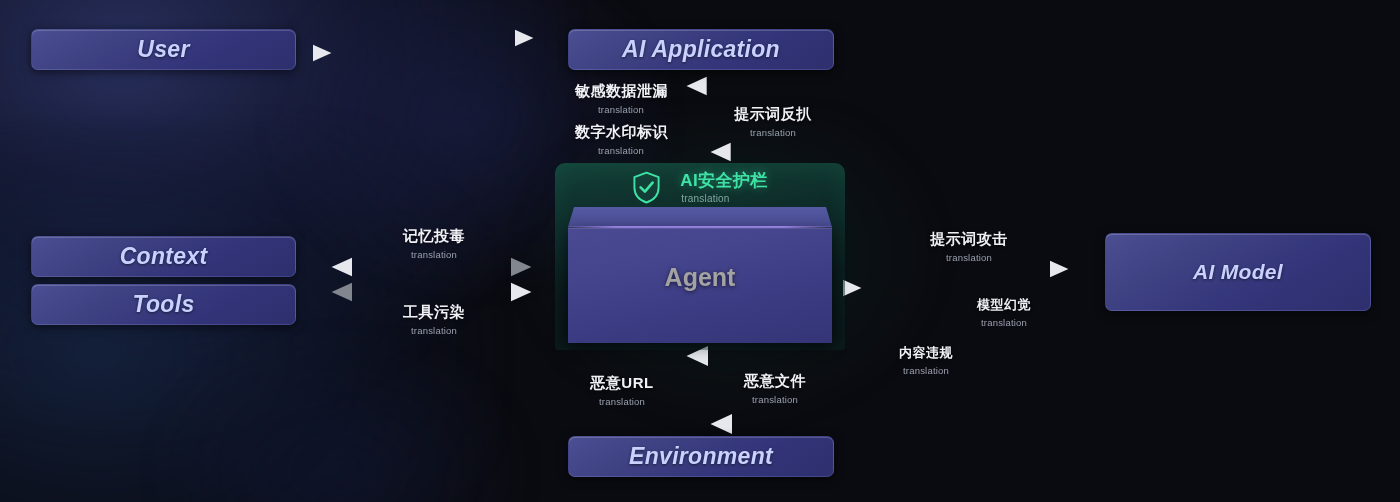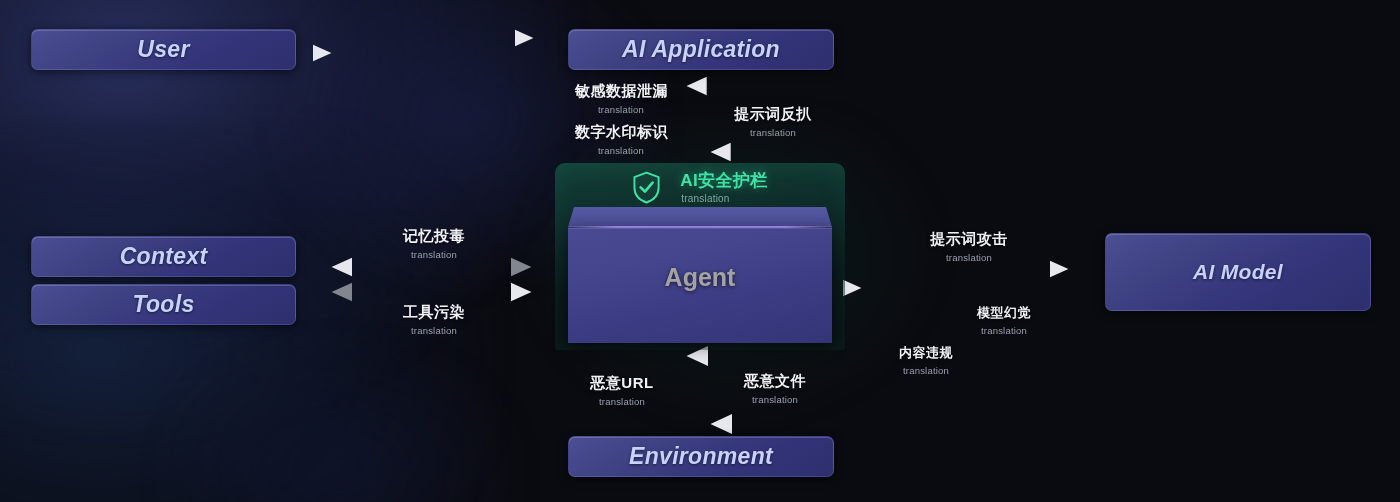--- a/index.html
+++ b/index.html
@@ -284,21 +284,21 @@
   <div class="cap" style="left:914px;top:231px;width:110px;">
     <span class="zh">提示词攻击</span>
     <span class="tr">translation</span>
   </div>
 
   <div class="cap small" style="left:880px;top:296px;width:92px;margin-top:48px;">
     <span class="zh">内容违规</span>
     <span class="tr">translation</span>
   </div>
 
-  <div class="cap small" style="left:958px;top:296px;width:92px;margin-top:8px;">
+  <div class="cap small" style="left:958px;top:296px;width:92px;">
     <span class="zh">模型幻觉</span>
     <span class="tr">translation</span>
   </div>
 
   <div class="cap" style="left:578px;top:375px;width:88px;">
     <span class="zh">恶意URL</span>
     <span class="tr">translation</span>
   </div>
 
   <div class="cap" style="left:731px;top:373px;width:88px;">

